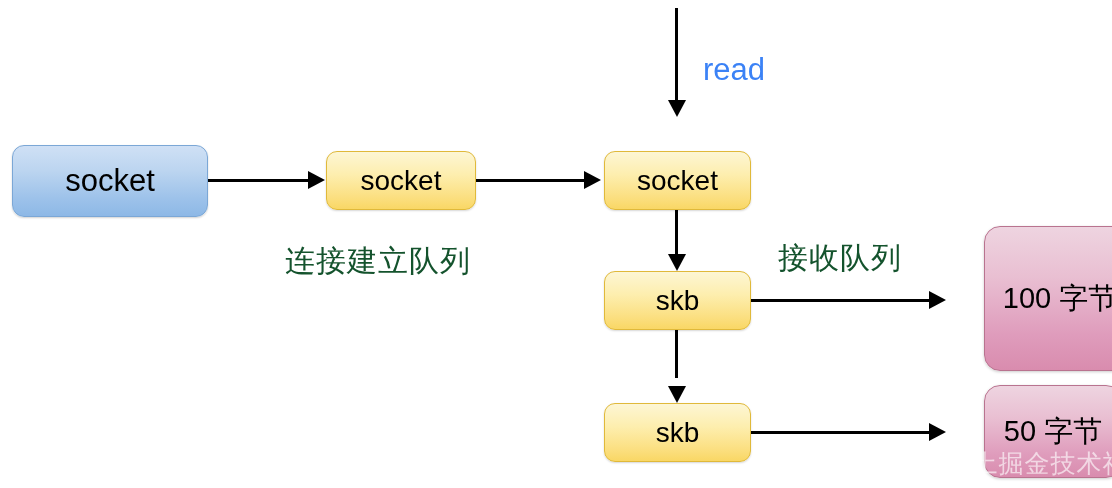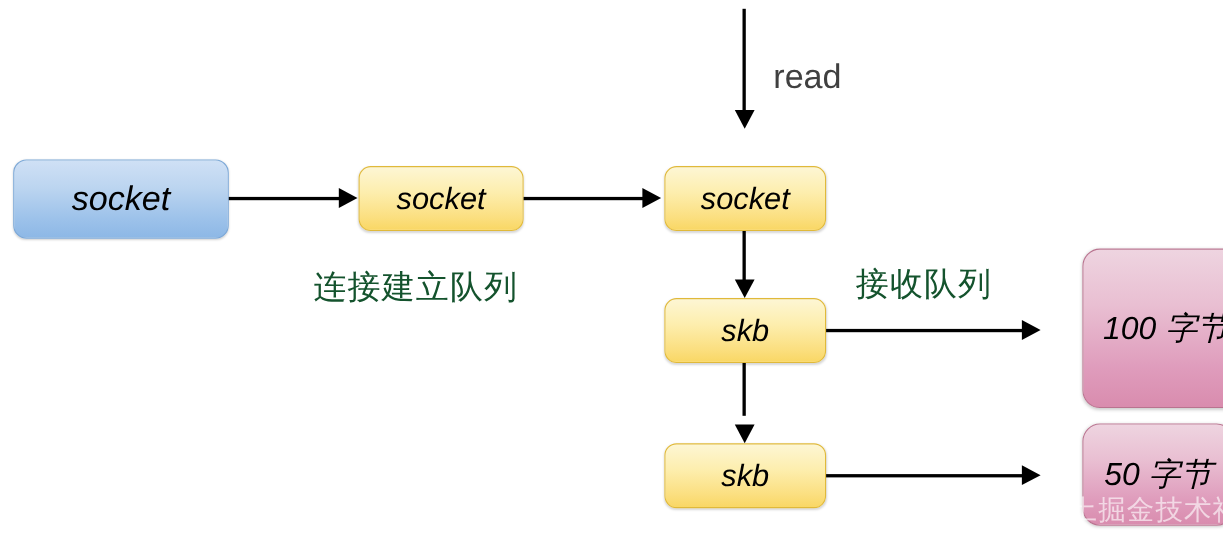--- a/index.html
+++ b/index.html
@@ -18,21 +18,20 @@
 
   .node {
     position: absolute;
     box-sizing: border-box;
     display: flex;
     align-items: center;
     justify-content: center;
     color: #000000;
     text-align: left;
     white-space: nowrap;
-    font-style: italic;
   }
 
   .node-blue {
     background: linear-gradient(to bottom, #cfe0f5 0%, #bcd5f0 35%, #9dc2ea 75%, #8db8e6 100%);
     border: 1px solid #7ba7d6;
     border-radius: 12px;
     box-shadow: 0 1px 2px rgba(0,0,0,0.18);
     font-size: 31px;
   }
 
@@ -79,21 +78,21 @@
   .caption {
     position: absolute;
     color: #14532d;
     font-size: 30px;
     white-space: nowrap;
     letter-spacing: 1px;
   }
 
   .label-read {
     position: absolute;
-    color: #404040;
+    color: #3b82f6;
     font-size: 31px;
     white-space: nowrap;
   }
 
   .watermark {
     position: absolute;
     font-size: 25px;
     color: rgba(255, 255, 255, 0.62);
     white-space: nowrap;
     letter-spacing: 1px;

